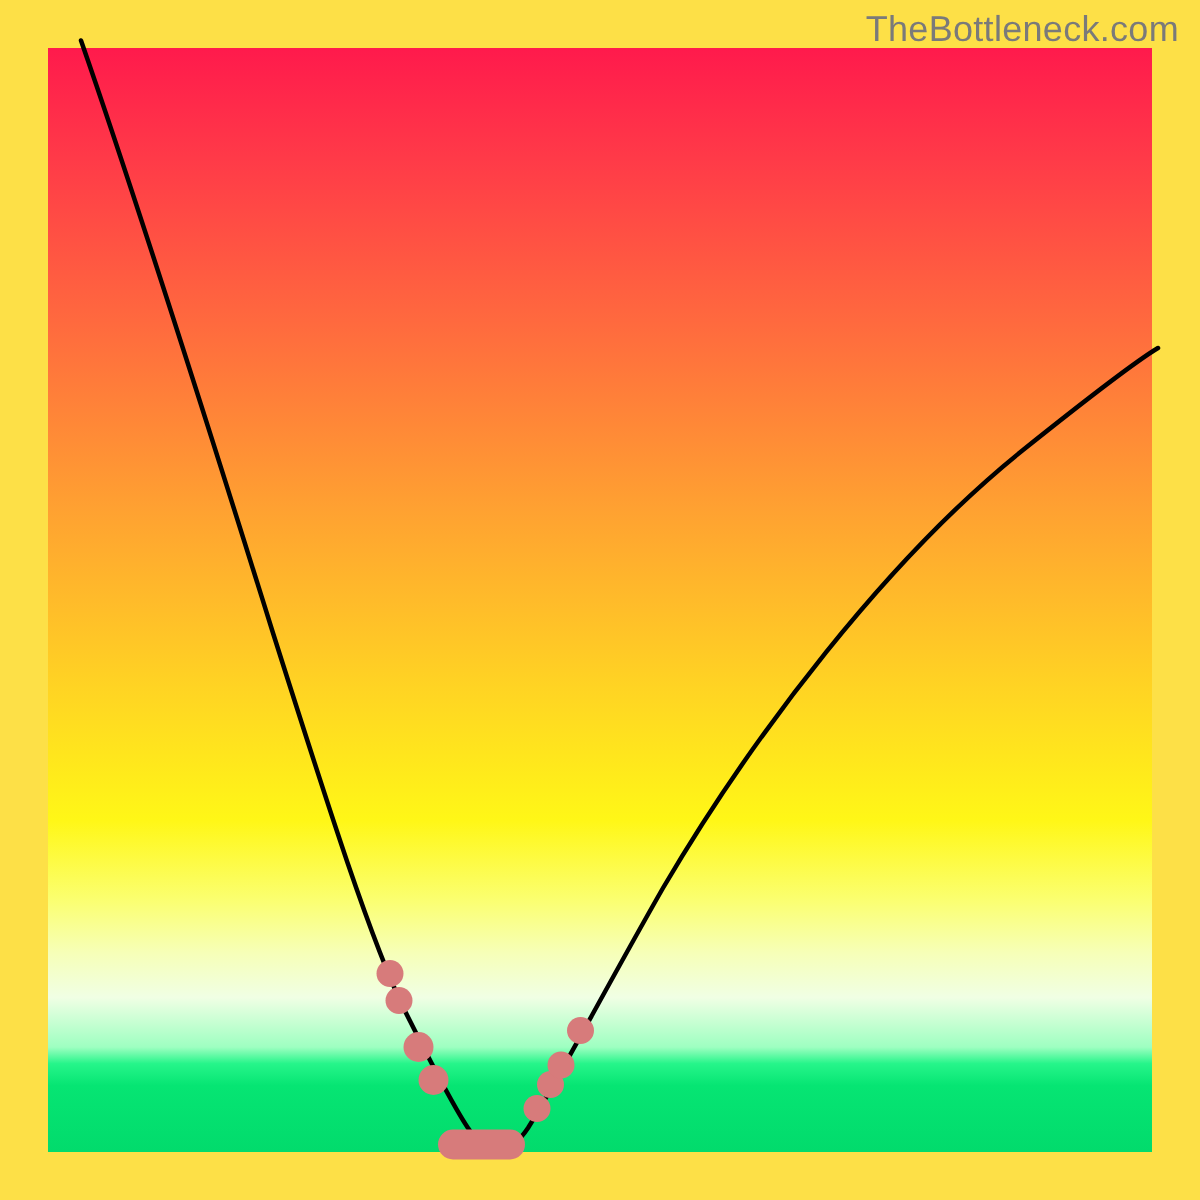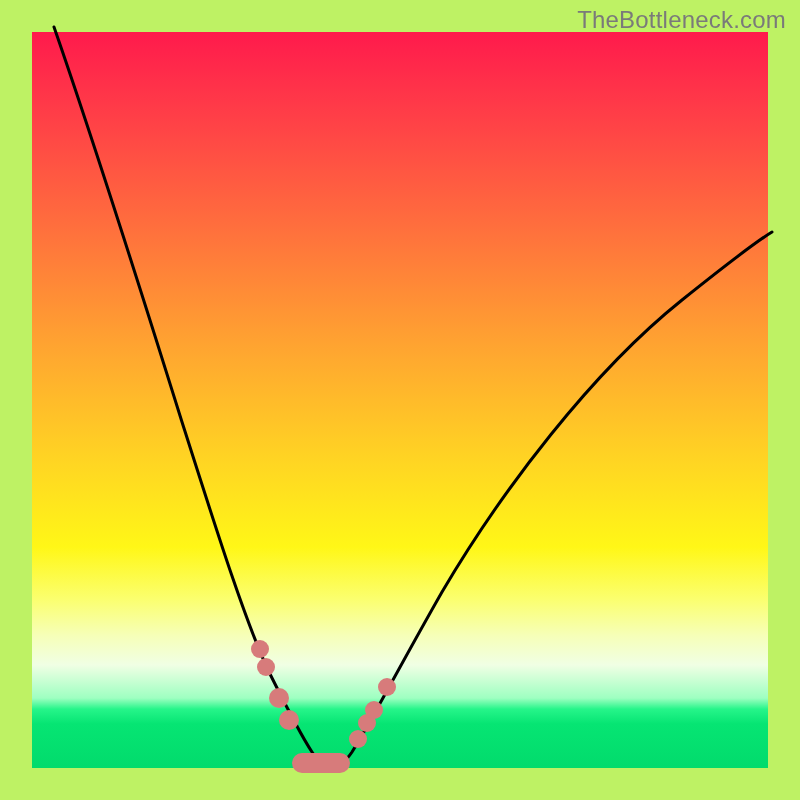--- a/index.html
+++ b/index.html
@@ -10,21 +10,21 @@
     background: #000;
     overflow: hidden;
     font-family: Arial, Helvetica, sans-serif;
   }
   .frame {
     position: absolute;
     left: 0;
     top: 0;
     width: 800px;
     height: 800px;
-    background: #bef264;
+    background: #fde047;
   }
   .plot {
     position: absolute;
     left: 32px;
     top: 32px;
     width: 736px;
     height: 736px;
     background: linear-gradient(
       to bottom,
       #ff1a4c 0%,

